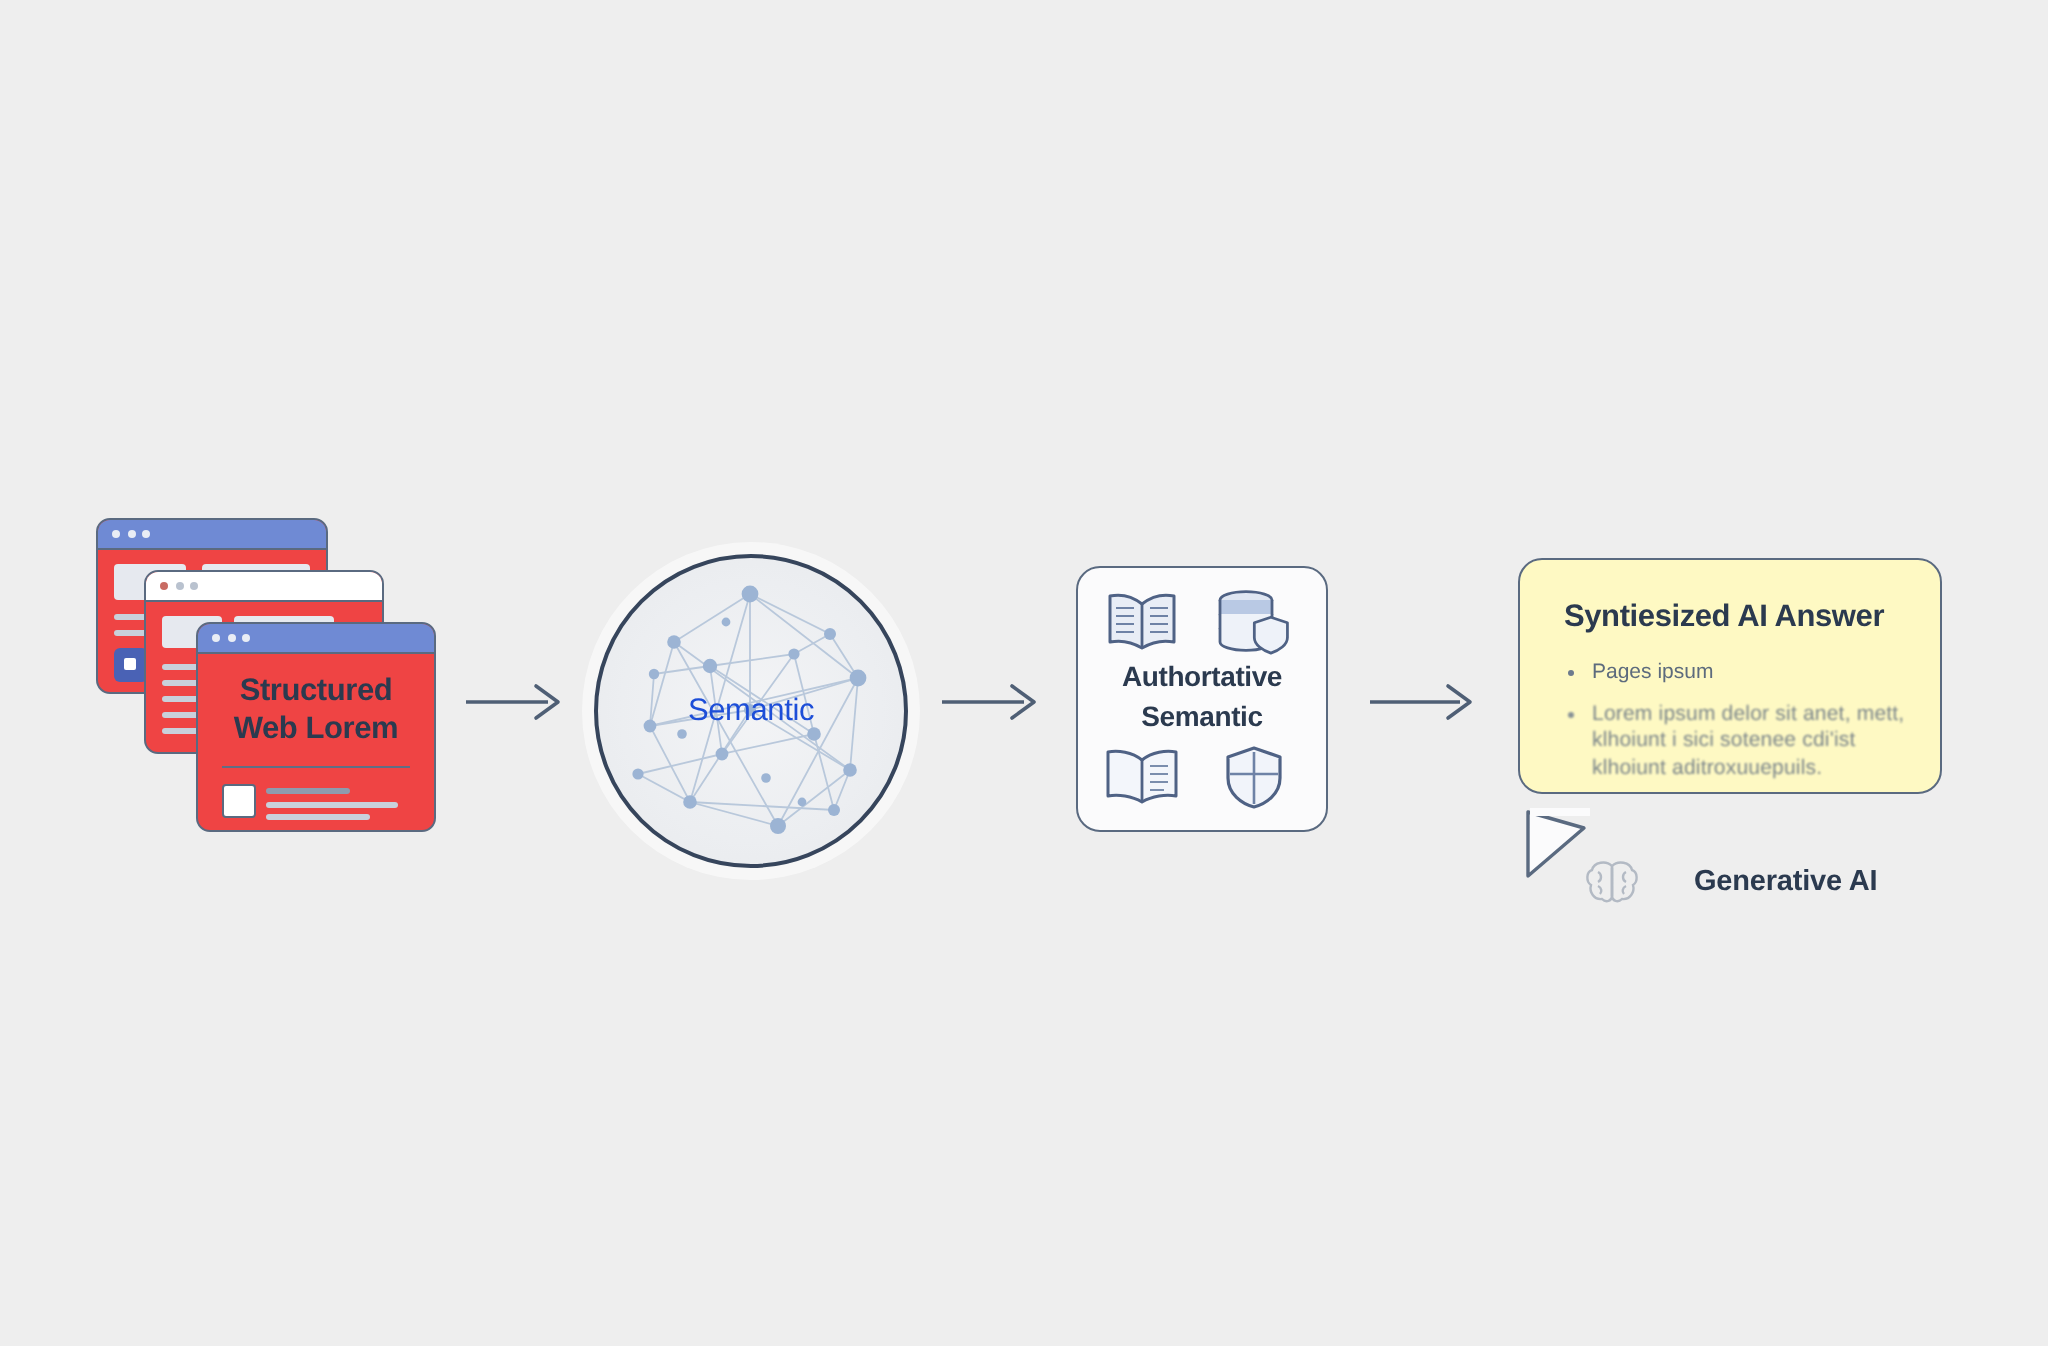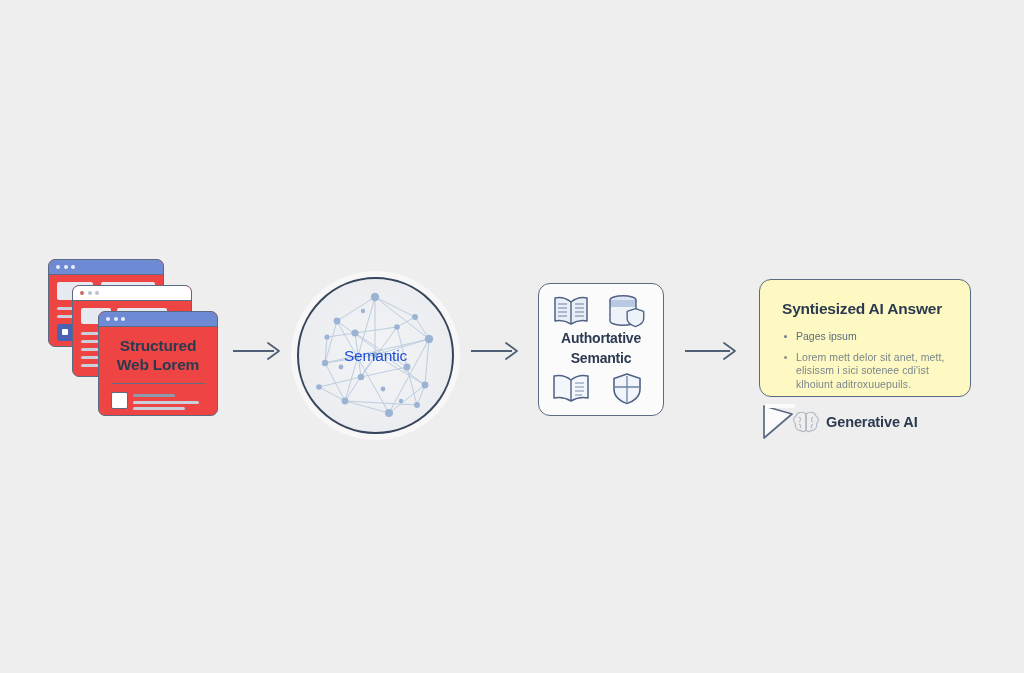--- a/index.html
+++ b/index.html
@@ -110,22 +110,22 @@
     font-size:10.5px;line-height:13.5px;color:#5d6b7d;
     margin-bottom:7px;
   }
   .bullet:before{
     content:"";position:absolute;left:2px;top:5px;
     width:3px;height:3px;border-radius:50%;background:#6d7b8d;
   }
   .blurry{filter:blur(0.65px);opacity:.82;letter-spacing:.1px;}
 
   .genai{
-    position:absolute;left:792px;top:410px;
-    display:flex;align-items:center;gap:6px;
+    position:absolute;left:792px;top:429px;
+    display:flex;align-items:center;gap:27px;
   }
   .genai-label{font-size:14.5px;font-weight:700;color:#2b3a4f;letter-spacing:-0.1px;}
 </style>
 </head>
 <body>
 
 <div id="stage">
 
   <div>
 
@@ -271,21 +271,21 @@
 
   <svg class="arrow" style="left:684px;top:340px;" width="58" height="22">
     <line x1="1" y1="11" x2="46" y2="11" stroke="#4f5f75" stroke-width="1.8"></line>
     <polyline points="40,3 51,11 40,19" fill="none" stroke="#4f5f75" stroke-width="1.8" stroke-linecap="round" stroke-linejoin="round"></polyline>
   </svg>
 
   <div class="bubble">
     <div class="bubble-title">Syntiesized AI Answer</div>
     <div class="bullets">
       <div class="bullet">Pages ipsum</div>
-      <div class="bullet blurry">Lorem mett delor sit anet, mett, elisissm i sici sotenee cdi'ist klhoiunt aditroxuuepuils.</div>
+      <div class="bullet blurry">Lorem ipsum delor sit anet, mett, klhoiunt i sici sotenee cdi'ist klhoiunt aditroxuuepuils.</div>
     </div>
   </div>
 
   <svg class="abs" style="left:762px;top:404px;" width="66" height="40">
     <path d="M2 2 L2 34 L30 10 Z" fill="#fbfbfc" stroke="#5a6a80" stroke-width="1.7" stroke-linejoin="round"></path>
     <rect x="3" y="0" width="30" height="4" fill="#fbfbfc"></rect>
   </svg>
 
   <div class="genai">
     <svg width="28" height="24">

